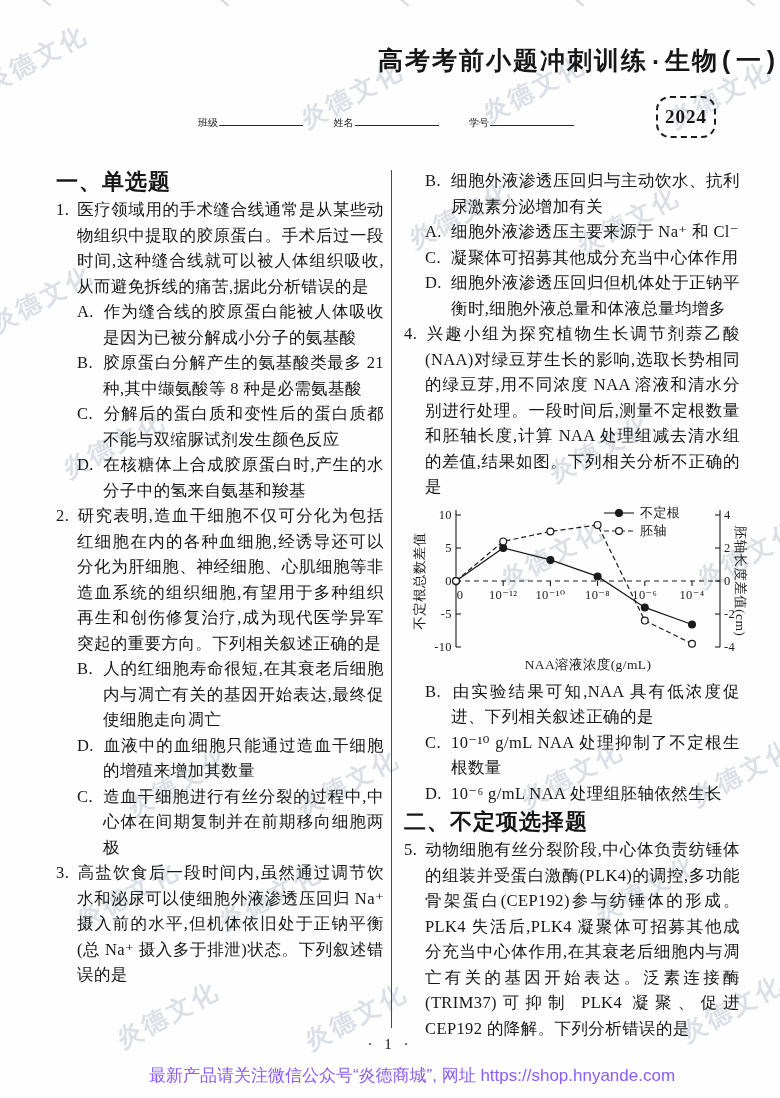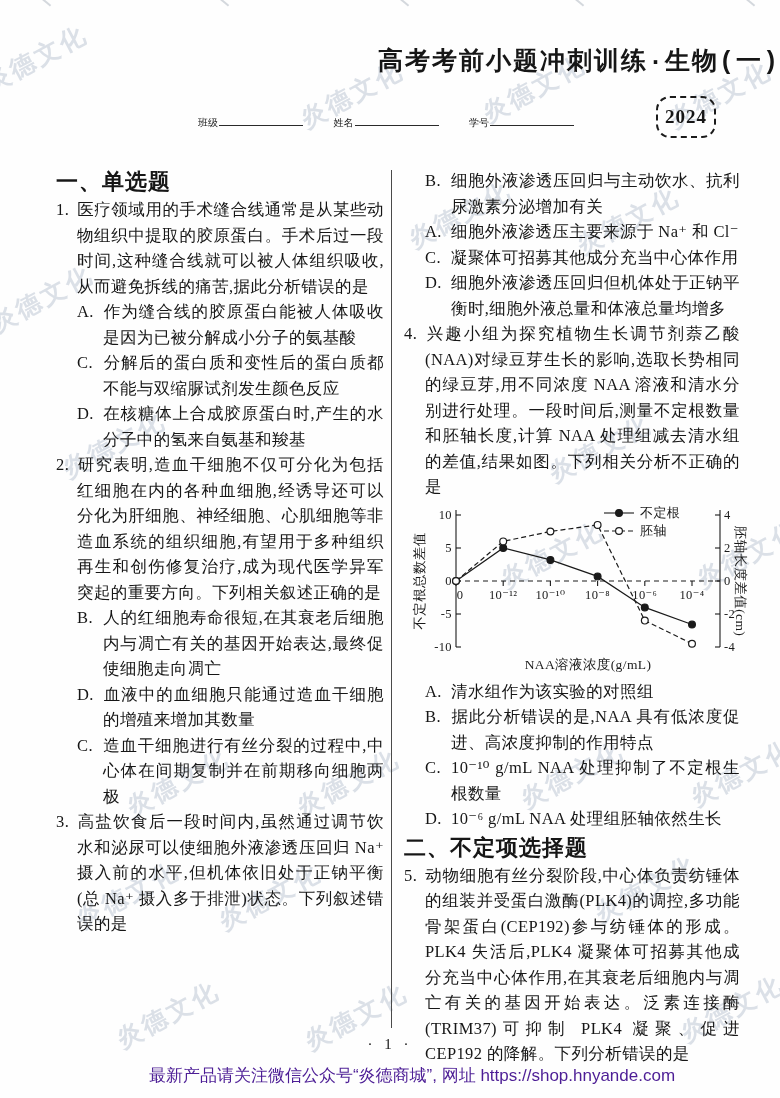--- a/index.html
+++ b/index.html
@@ -46,21 +46,21 @@
   .qnum{display:inline-block;width:21px;margin-left:-21px;}
   .opt{padding-left:47px;margin:0;}
   .optlabel{display:inline-block;width:26px;margin-left:-26px;}
   
   .chart-wrap{width:336px;margin:3px 0 4px 8px;}
   .chart-wrap svg{display:block;}
   
   .pagenum{position:absolute;left:0;right:0;top:1036px;text-align:center;font-size:15px;letter-spacing:4px;}
   .notice{
     position:absolute;left:0;right:0;top:1064px;text-align:center;
-    font-size:17px;color:#4c1d95;
+    font-size:17px;color:#8b5cf6;
     font-family:"Liberation Sans","DejaVu Sans",sans-serif;
     padding-left:44px;
   }
 </style>
 </head>
 <body>
 
 <div class="page">
 
   <div id="wm-layer">
@@ -102,20 +102,21 @@
 
   <div class="badge">2024</div>
 
   <div class="divider"></div>
 
   <div class="col col-left">
     <div class="sec-heading">一、单选题</div>
 
     <div class="q"><span class="qnum">1.</span><span>医疗领域用的手术缝合线通常是从某些动物组织中提取的胶原蛋白。手术后过一段时间,这种缝合线就可以被人体组织吸收,从而避免拆线的痛苦,据此分析错误的是</span></div>
     <div class="opt"><span class="optlabel">A.</span><span>作为缝合线的胶原蛋白能被人体吸收是因为已被分解成小分子的氨基酸</span></div>
+    <div class="opt"><span class="optlabel">B.</span><span>胶原蛋白分解产生的氨基酸类最多 21 种,其中缬氨酸等 8 种是必需氨基酸</span></div>
     <div class="opt"><span class="optlabel">C.</span><span>分解后的蛋白质和变性后的蛋白质都不能与双缩脲试剂发生颜色反应</span></div>
     <div class="opt"><span class="optlabel">D.</span><span>在核糖体上合成胶原蛋白时,产生的水分子中的氢来自氨基和羧基</span></div>
 
     <div class="q"><span class="qnum">2.</span><span>研究表明,造血干细胞不仅可分化为包括红细胞在内的各种血细胞,经诱导还可以分化为肝细胞、神经细胞、心肌细胞等非造血系统的组织细胞,有望用于多种组织再生和创伤修复治疗,成为现代医学异军突起的重要方向。下列相关叙述正确的是</span></div>
     <div class="opt"><span class="optlabel">B.</span><span>人的红细胞寿命很短,在其衰老后细胞内与凋亡有关的基因开始表达,最终促使细胞走向凋亡</span></div>
     <div class="opt"><span class="optlabel">D.</span><span>血液中的血细胞只能通过造血干细胞的增殖来增加其数量</span></div>
     <div class="opt"><span class="optlabel">C.</span><span>造血干细胞进行有丝分裂的过程中,中心体在间期复制并在前期移向细胞两极</span></div>
 
     <div class="q"><span class="qnum">3.</span><span>高盐饮食后一段时间内,虽然通过调节饮水和泌尿可以使细胞外液渗透压回归 Na⁺ 摄入前的水平,但机体依旧处于正钠平衡(总 Na⁺ 摄入多于排泄)状态。下列叙述错误的是</span></div>
   </div>
@@ -184,22 +185,21 @@
           <text x="228" y="14" fill="#1a1a1a" font-size="13" text-anchor="start" font-family="&quot;Liberation Serif&quot;,&quot;DejaVu Serif&quot;,serif">不定根</text>
           <line x1="192" y1="28" x2="222" y2="28" stroke="#1a1a1a" stroke-width="1.1" stroke-dasharray="5,3"></line>
           <circle cx="207" cy="28" r="3.4" stroke="#1a1a1a" stroke-width="1.2" fill="#ffffff"></circle>
           <text x="228" y="32" fill="#1a1a1a" font-size="13" text-anchor="start" font-family="&quot;Liberation Serif&quot;,&quot;DejaVu Serif&quot;,serif">胚轴</text>
           <text x="12" y="78" fill="#1a1a1a" font-size="13.5" text-anchor="middle" font-family="&quot;Liberation Serif&quot;,&quot;DejaVu Serif&quot;,serif" transform="rotate(-90 12 78)">不定根总数差值</text>
           <text x="324" y="78" fill="#1a1a1a" font-size="13.5" text-anchor="middle" font-family="&quot;Liberation Serif&quot;,&quot;DejaVu Serif&quot;,serif" transform="rotate(90 324 78)">胚轴长度差值(cm)</text>
           <text x="176" y="166" fill="#1a1a1a" font-size="13.5" text-anchor="middle" font-family="&quot;Liberation Serif&quot;,&quot;DejaVu Serif&quot;,serif">NAA溶液浓度(g/mL)</text>
         </svg>
       </div>
 
-    <div class="opt"><span class="optlabel">A.</span><span>清水组作为该实验的对照组</span></div>
-    <div class="opt"><span class="optlabel">B.</span><span>据此分析错误的是,NAA 具有低浓度促进、高浓度抑制的作用特点</span></div>
+    <div class="opt"><span class="optlabel">B.</span><span>由实验结果可知,NAA 具有低浓度促进、下列相关叙述正确的是</span></div>
     <div class="opt"><span class="optlabel">C.</span><span>10⁻¹⁰ g/mL NAA 处理抑制了不定根生根数量</span></div>
     <div class="opt"><span class="optlabel">D.</span><span>10⁻⁶ g/mL NAA 处理组胚轴依然生长</span></div>
 
     <div class="sec-heading sec-heading-2">二、不定项选择题</div>
 
     <div class="q"><span class="qnum">5.</span><span>动物细胞有丝分裂阶段,中心体负责纺锤体的组装并受蛋白激酶(PLK4)的调控,多功能骨架蛋白(CEP192)参与纺锤体的形成。PLK4 失活后,PLK4 凝聚体可招募其他成分充当中心体作用,在其衰老后细胞内与凋亡有关的基因开始表达。泛素连接酶(TRIM37)可抑制 PLK4 凝聚、促进 CEP192 的降解。下列分析错误的是</span></div>
   </div>
 
   <div class="pagenum">· 1 ·</div>
   <div class="notice">最新产品请关注微信公众号“炎德商城”, 网址 https://shop.hnyande.com</div>

